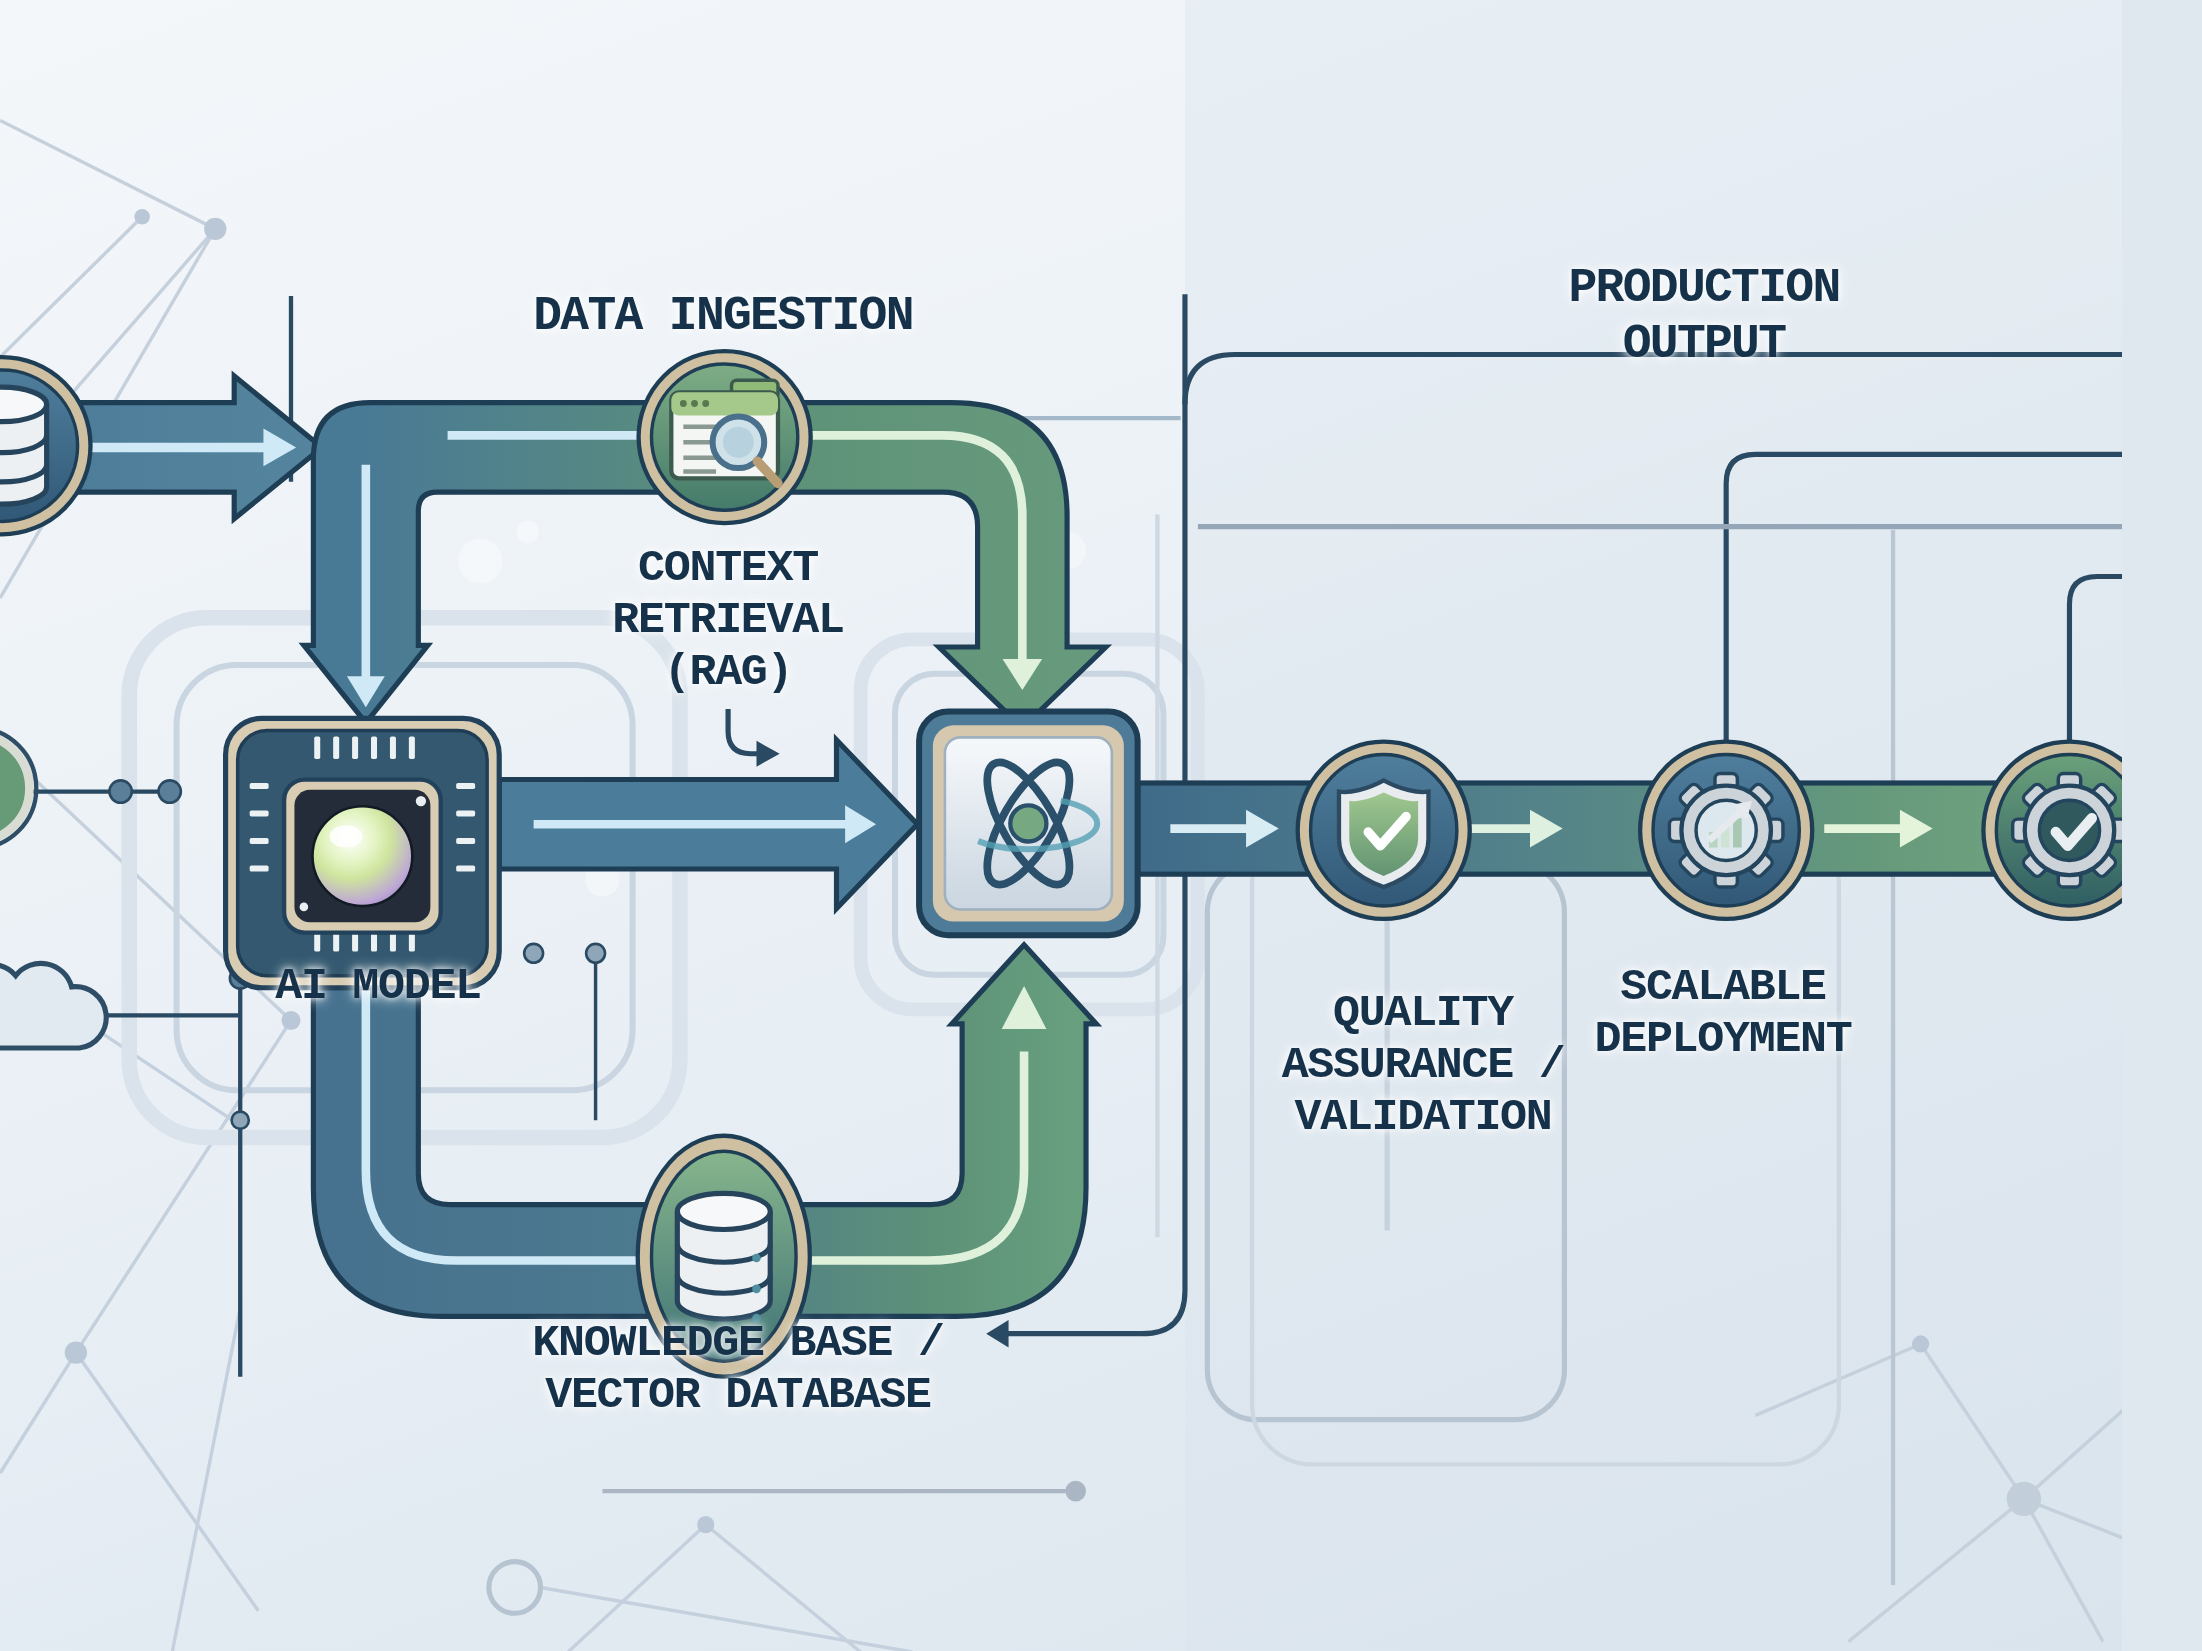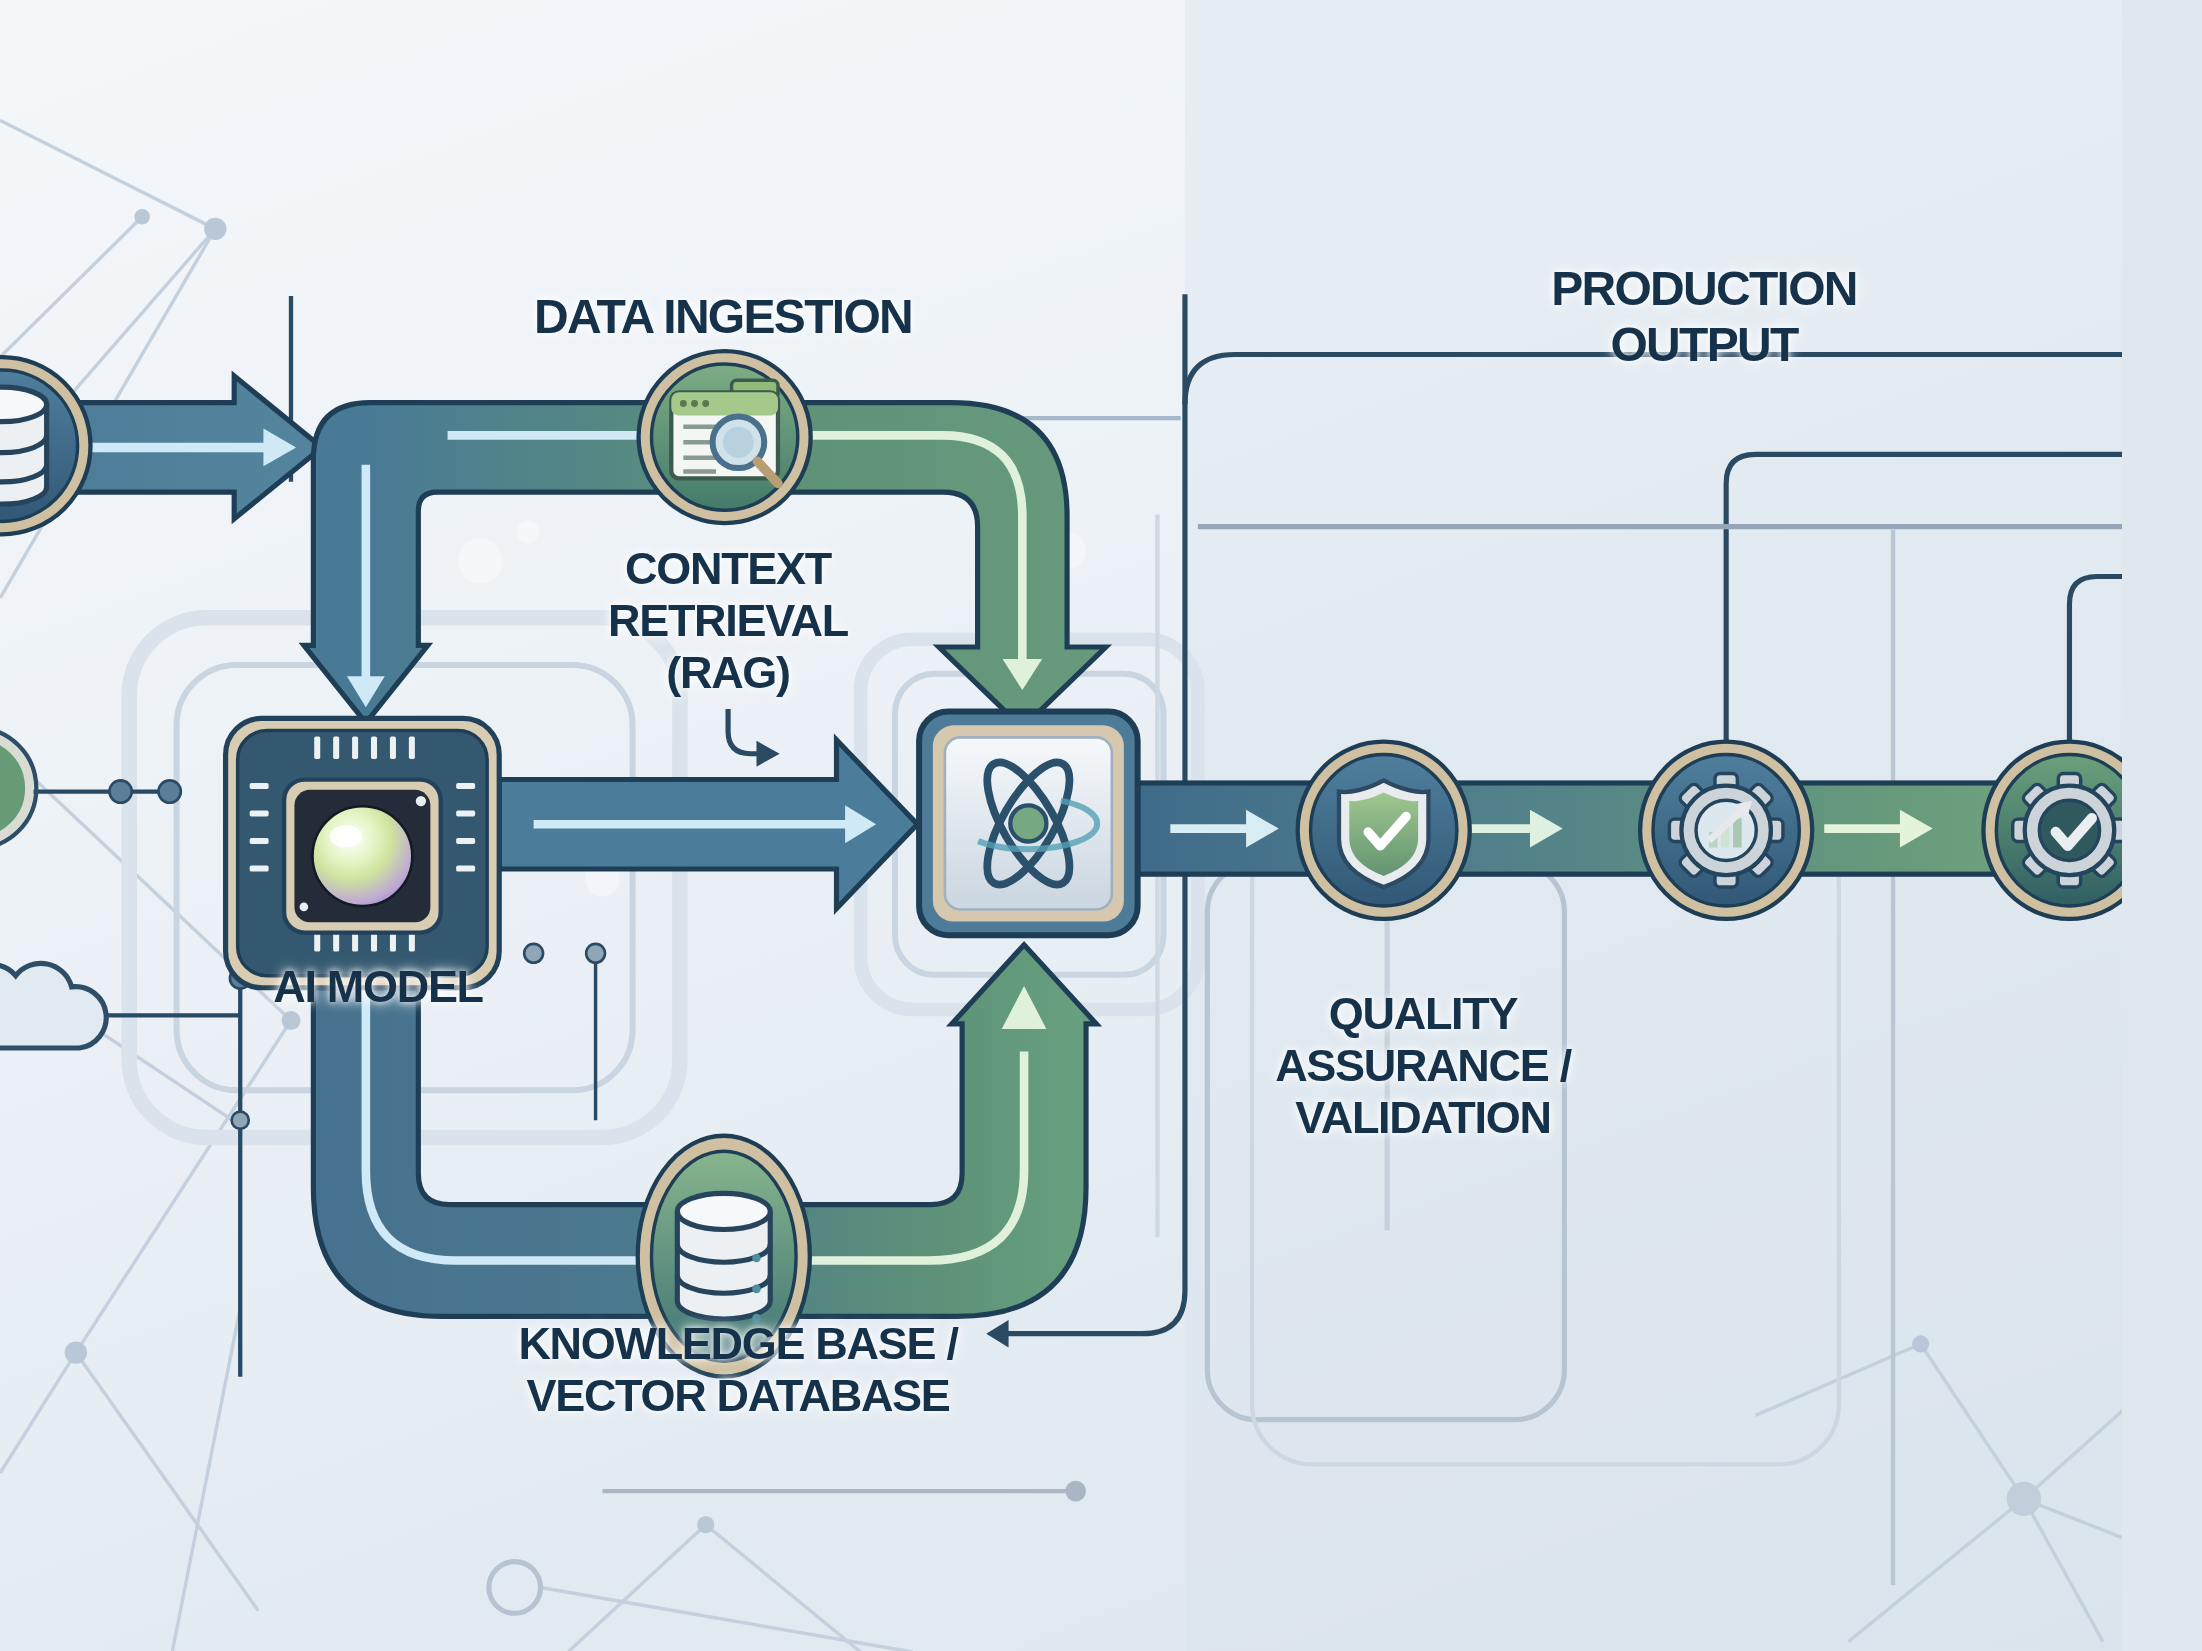--- a/index.html
+++ b/index.html
@@ -1,19 +1,19 @@
 <!DOCTYPE html>
 <html style="font-size:13.8px"><head>
 <meta charset="utf-8">
 <style>
   html,body{margin:0;padding:0;background:#dfe7ef;}
   .stage{
     position:relative;width:2122px;height:1652px;overflow:hidden;
     background:linear-gradient(160deg,#f4f7fa 0%,#edf2f7 35%,#e3ebf2 70%,#dce5ee 100%);
-    font-family:Liberation Sans, sans-serif;
+    font-family:Liberation Mono, monospace;
   }
   svg.art{position:absolute;left:0;top:0;}
   .lbl{
     position:absolute;transform:translate(-50%,-50%);
     color:#16324a;font-weight:700;text-align:center;
     white-space:pre-line;letter-spacing:-1.3px;line-height:1.16;
     text-shadow:0 0 13.8px #ffffff,0 0 6.9px rgba(255,255,255,.85);
   }
   .heading{font-size:48px;letter-spacing:-1.7px;}
   .nodelbl{font-size:45px;}
@@ -376,14 +376,16 @@
 RETRIEVAL
 (RAG)</div>
 
 <div class="lbl heading" style="left:1704px;top:317px;">PRODUCTION OUTPUT</div>
 <div class="lbl nodelbl" style="left:362px;top:987px;margin-left:16px;">AI MODEL</div>
 <div class="lbl nodelbl" style="left:738px;top:1370px;">KNOWLEDGE BASE /
 VECTOR DATABASE</div>
 <div class="lbl nodelbl" style="left:1423px;top:1034px;margin-top:32px;">QUALITY
 ASSURANCE /
 VALIDATION</div>
+<div class="lbl nodelbl" style="left:1723px;top:1014px;">SCALABLE
+DEPLOYMENT</div>
 </div>
 
 
 </body></html>

